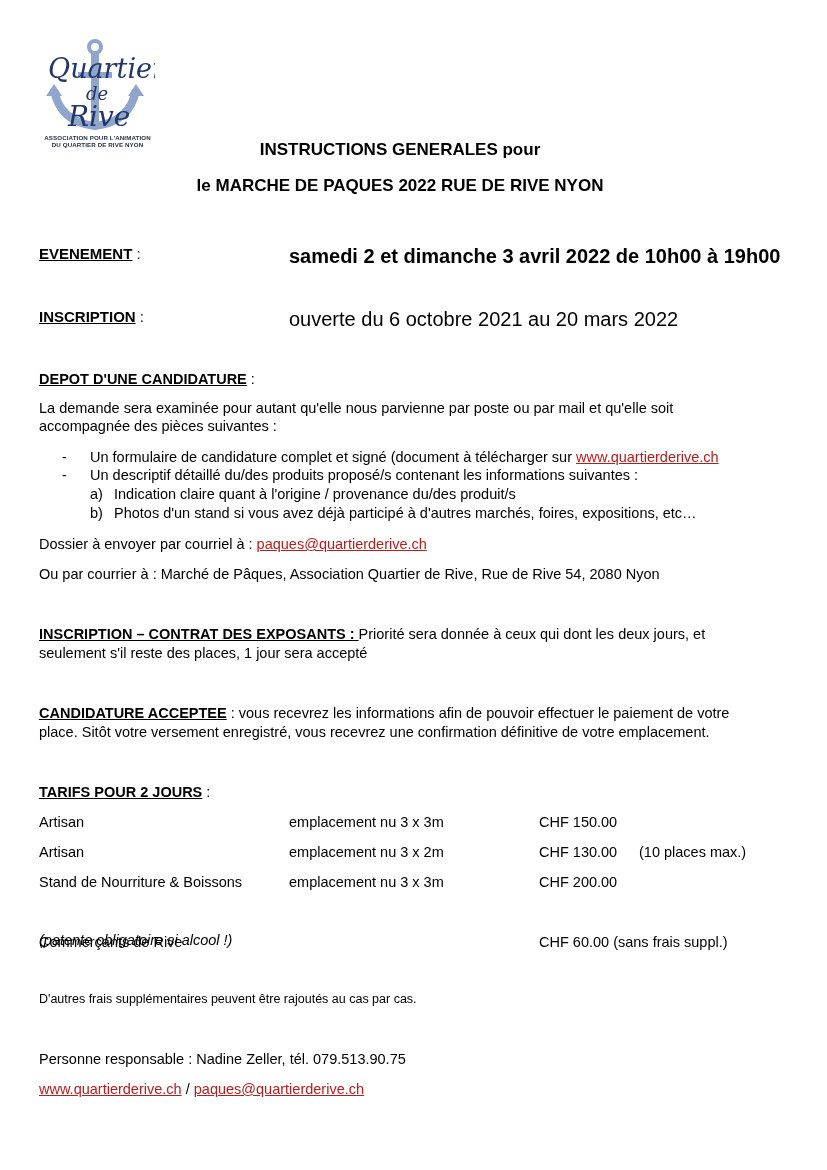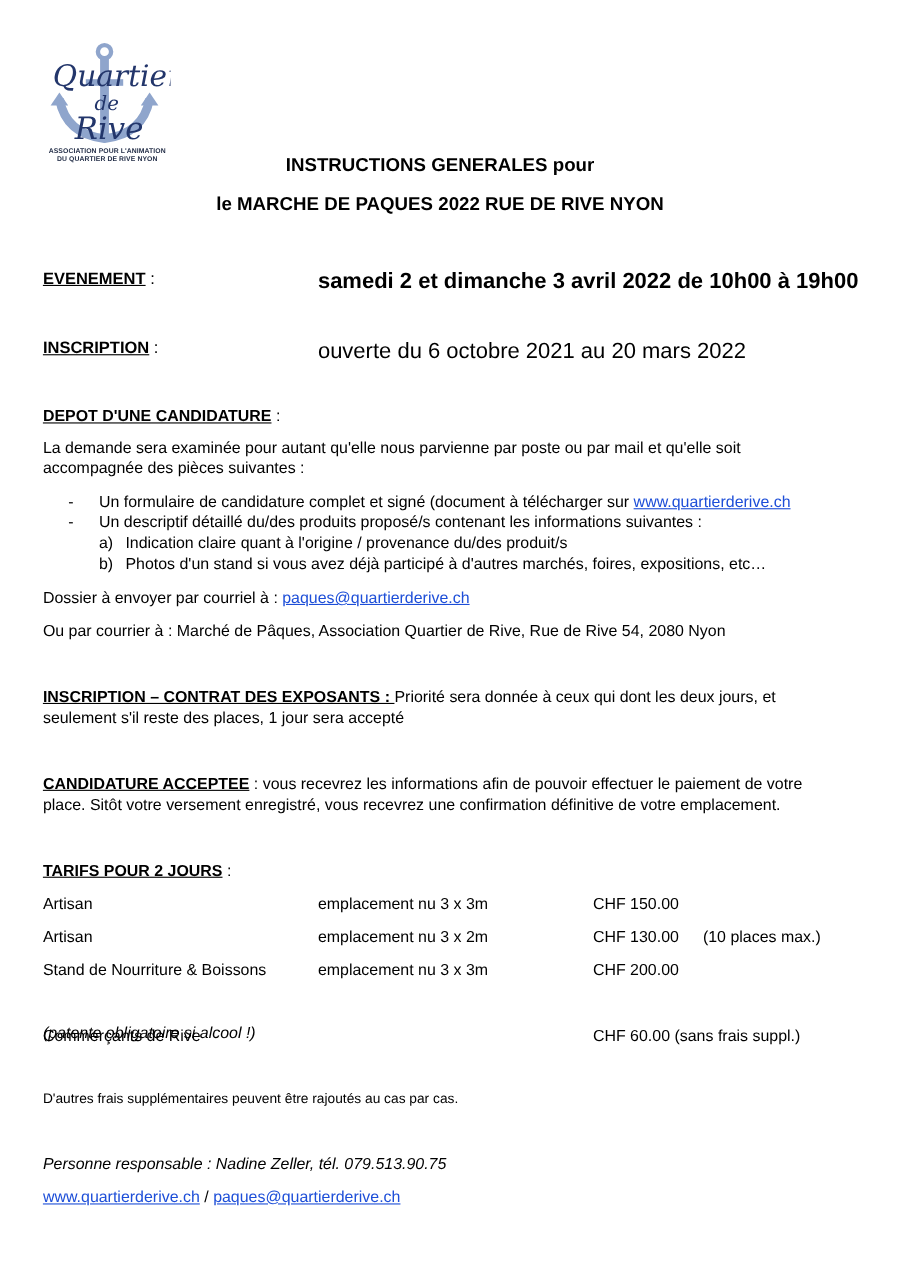--- a/index.html
+++ b/index.html
@@ -39,21 +39,21 @@
     }
     .title {
       position: absolute;
       left: 0;
       width: 800px;
       text-align: center;
       font-weight: bold;
       font-size: 17px;
     }
     .bold { font-weight: bold; }
-    .link { color: #1d4ed8; text-decoration: underline; }
+    .link { color: #b91c1c; text-decoration: underline; }
     .italic { font-style: italic; }
     .small { font-size: 12.5px; }
     .label-head { font-weight: bold; text-decoration: underline; }
   </style>
 </head>
 <body>
 
 <div class="logo">
   <svg width="115" height="96" viewBox="0 0 115 96">
 
@@ -144,16 +144,16 @@
   <div class="abs" style="left:539px; top:874px;">CHF 200.00</div>
 </div>
 <div class="abs italic" style="left:39px; top:904px;margin-top:28px;">(patente obligatoire si alcool !)</div>
 <div>
   <div class="abs" style="left:39px; top:934px;">Commerçants de Rive</div>
   <div class="abs" style="left:539px; top:934px;">CHF 60.00 (sans frais suppl.)</div>
 </div>
 
 <div class="abs small" style="left:39px; top:992px;">D'autres frais supplémentaires peuvent être rajoutés au cas par cas.</div>
 
-<div class="abs" style="left:39px; top:1051px;font-style:italic;">Personne responsable :  Nadine Zeller, tél. 079.513.90.75</div>
+<div class="abs" style="left:39px; top:1051px;">Personne responsable :  Nadine Zeller, tél. 079.513.90.75</div>
 <div class="abs" style="left:39px; top:1081px;">
   <a class="link">www.quartierderive.ch</a><span> / </span><a class="link">paques@quartierderive.ch</a>
 </div>
 
 </body></html>

